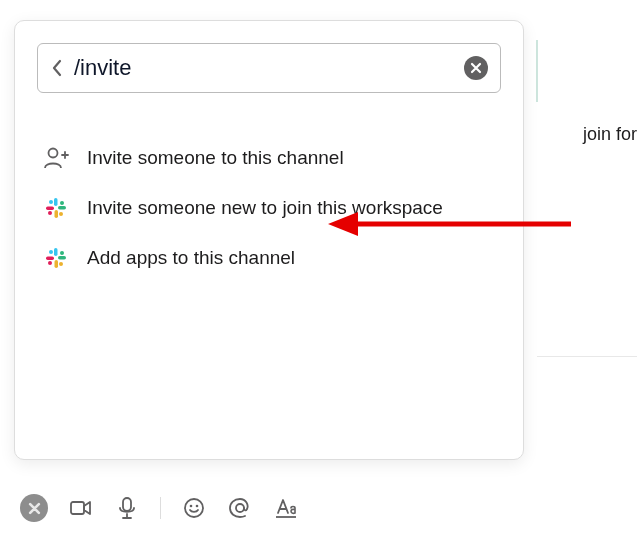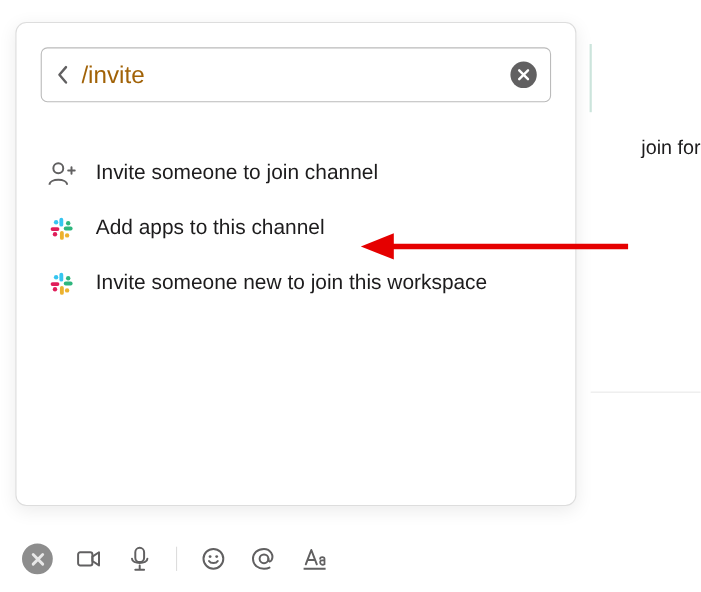--- a/index.html
+++ b/index.html
@@ -44,21 +44,21 @@
       display: flex;
       align-items: center;
       margin-right: 10px;
       cursor: pointer;
     }
     .search-input {
       flex: 1;
       border: none;
       outline: none;
       font-size: 22px;
-      color: #a16207;
+      color: #0f172a;
       background: transparent;
     }
     .clear-btn {
       width: 24px;
       height: 24px;
       border-radius: 50%;
       background: #616061;
       color: #fff;
       display: flex;
       align-items: center;
@@ -171,53 +171,53 @@
 
   <div class="results">
     <div class="result-item">
       <span class="result-icon">
         <svg width="26" height="26" viewBox="0 0 26 26">
           <circle cx="10" cy="8" r="4.5" stroke="#616061" stroke-width="1.8" fill="none"></circle>
           <path d="M2 23 C2 17, 18 17, 18 23" stroke="#616061" stroke-width="1.8" fill="none"></path>
           <path d="M19 10 L25 10 M22 7 L22 13" stroke="#616061" stroke-width="1.8" stroke-linecap="round"></path>
         </svg>
       </span>
-      <span class="result-label">Invite someone to join channel</span>
+      <span class="result-label">Invite someone to this channel</span>
     </div>
 
     <div class="result-item">
       <span class="result-icon">
         <svg width="22" height="22" viewBox="0 0 22 22">
           <rect x="9" y="1" width="3.5" height="8" rx="1.75" fill="#36C5F0"></rect>
           <rect x="13" y="9" width="8" height="3.5" rx="1.75" fill="#2EB67D"></rect>
           <rect x="9.5" y="13" width="3.5" height="8" rx="1.75" fill="#ECB22E"></rect>
           <rect x="1" y="9.5" width="8" height="3.5" rx="1.75" fill="#E01E5A"></rect>
           <circle cx="6" cy="5" r="2" fill="#36C5F0"></circle>
           <circle cx="17" cy="6" r="2" fill="#2EB67D"></circle>
           <circle cx="16" cy="17" r="2" fill="#ECB22E"></circle>
           <circle cx="5" cy="16" r="2" fill="#E01E5A"></circle>
         </svg>
       </span>
-      <span class="result-label">Add apps to this channel</span>
+      <span class="result-label">Invite someone new to join this workspace</span>
     </div>
 
     <div class="result-item">
       <span class="result-icon">
         <svg width="22" height="22" viewBox="0 0 22 22">
           <rect x="9" y="1" width="3.5" height="8" rx="1.75" fill="#36C5F0"></rect>
           <rect x="13" y="9" width="8" height="3.5" rx="1.75" fill="#2EB67D"></rect>
           <rect x="9.5" y="13" width="3.5" height="8" rx="1.75" fill="#ECB22E"></rect>
           <rect x="1" y="9.5" width="8" height="3.5" rx="1.75" fill="#E01E5A"></rect>
           <circle cx="6" cy="5" r="2" fill="#36C5F0"></circle>
           <circle cx="17" cy="6" r="2" fill="#2EB67D"></circle>
           <circle cx="16" cy="17" r="2" fill="#ECB22E"></circle>
           <circle cx="5" cy="16" r="2" fill="#E01E5A"></circle>
         </svg>
       </span>
-      <span class="result-label">Invite someone new to join this workspace</span>
+      <span class="result-label">Add apps to this channel</span>
     </div>
   </div>
 </div>
 
 <svg class="arrow-annotation" width="250" height="40" viewBox="0 0 250 40">
   <line x1="245" y1="18" x2="28" y2="18" stroke="#E50000" stroke-width="5"></line>
   <polygon points="2,18 32,6 32,30" fill="#E50000"></polygon>
 </svg>
 
 <div class="toolbar">

